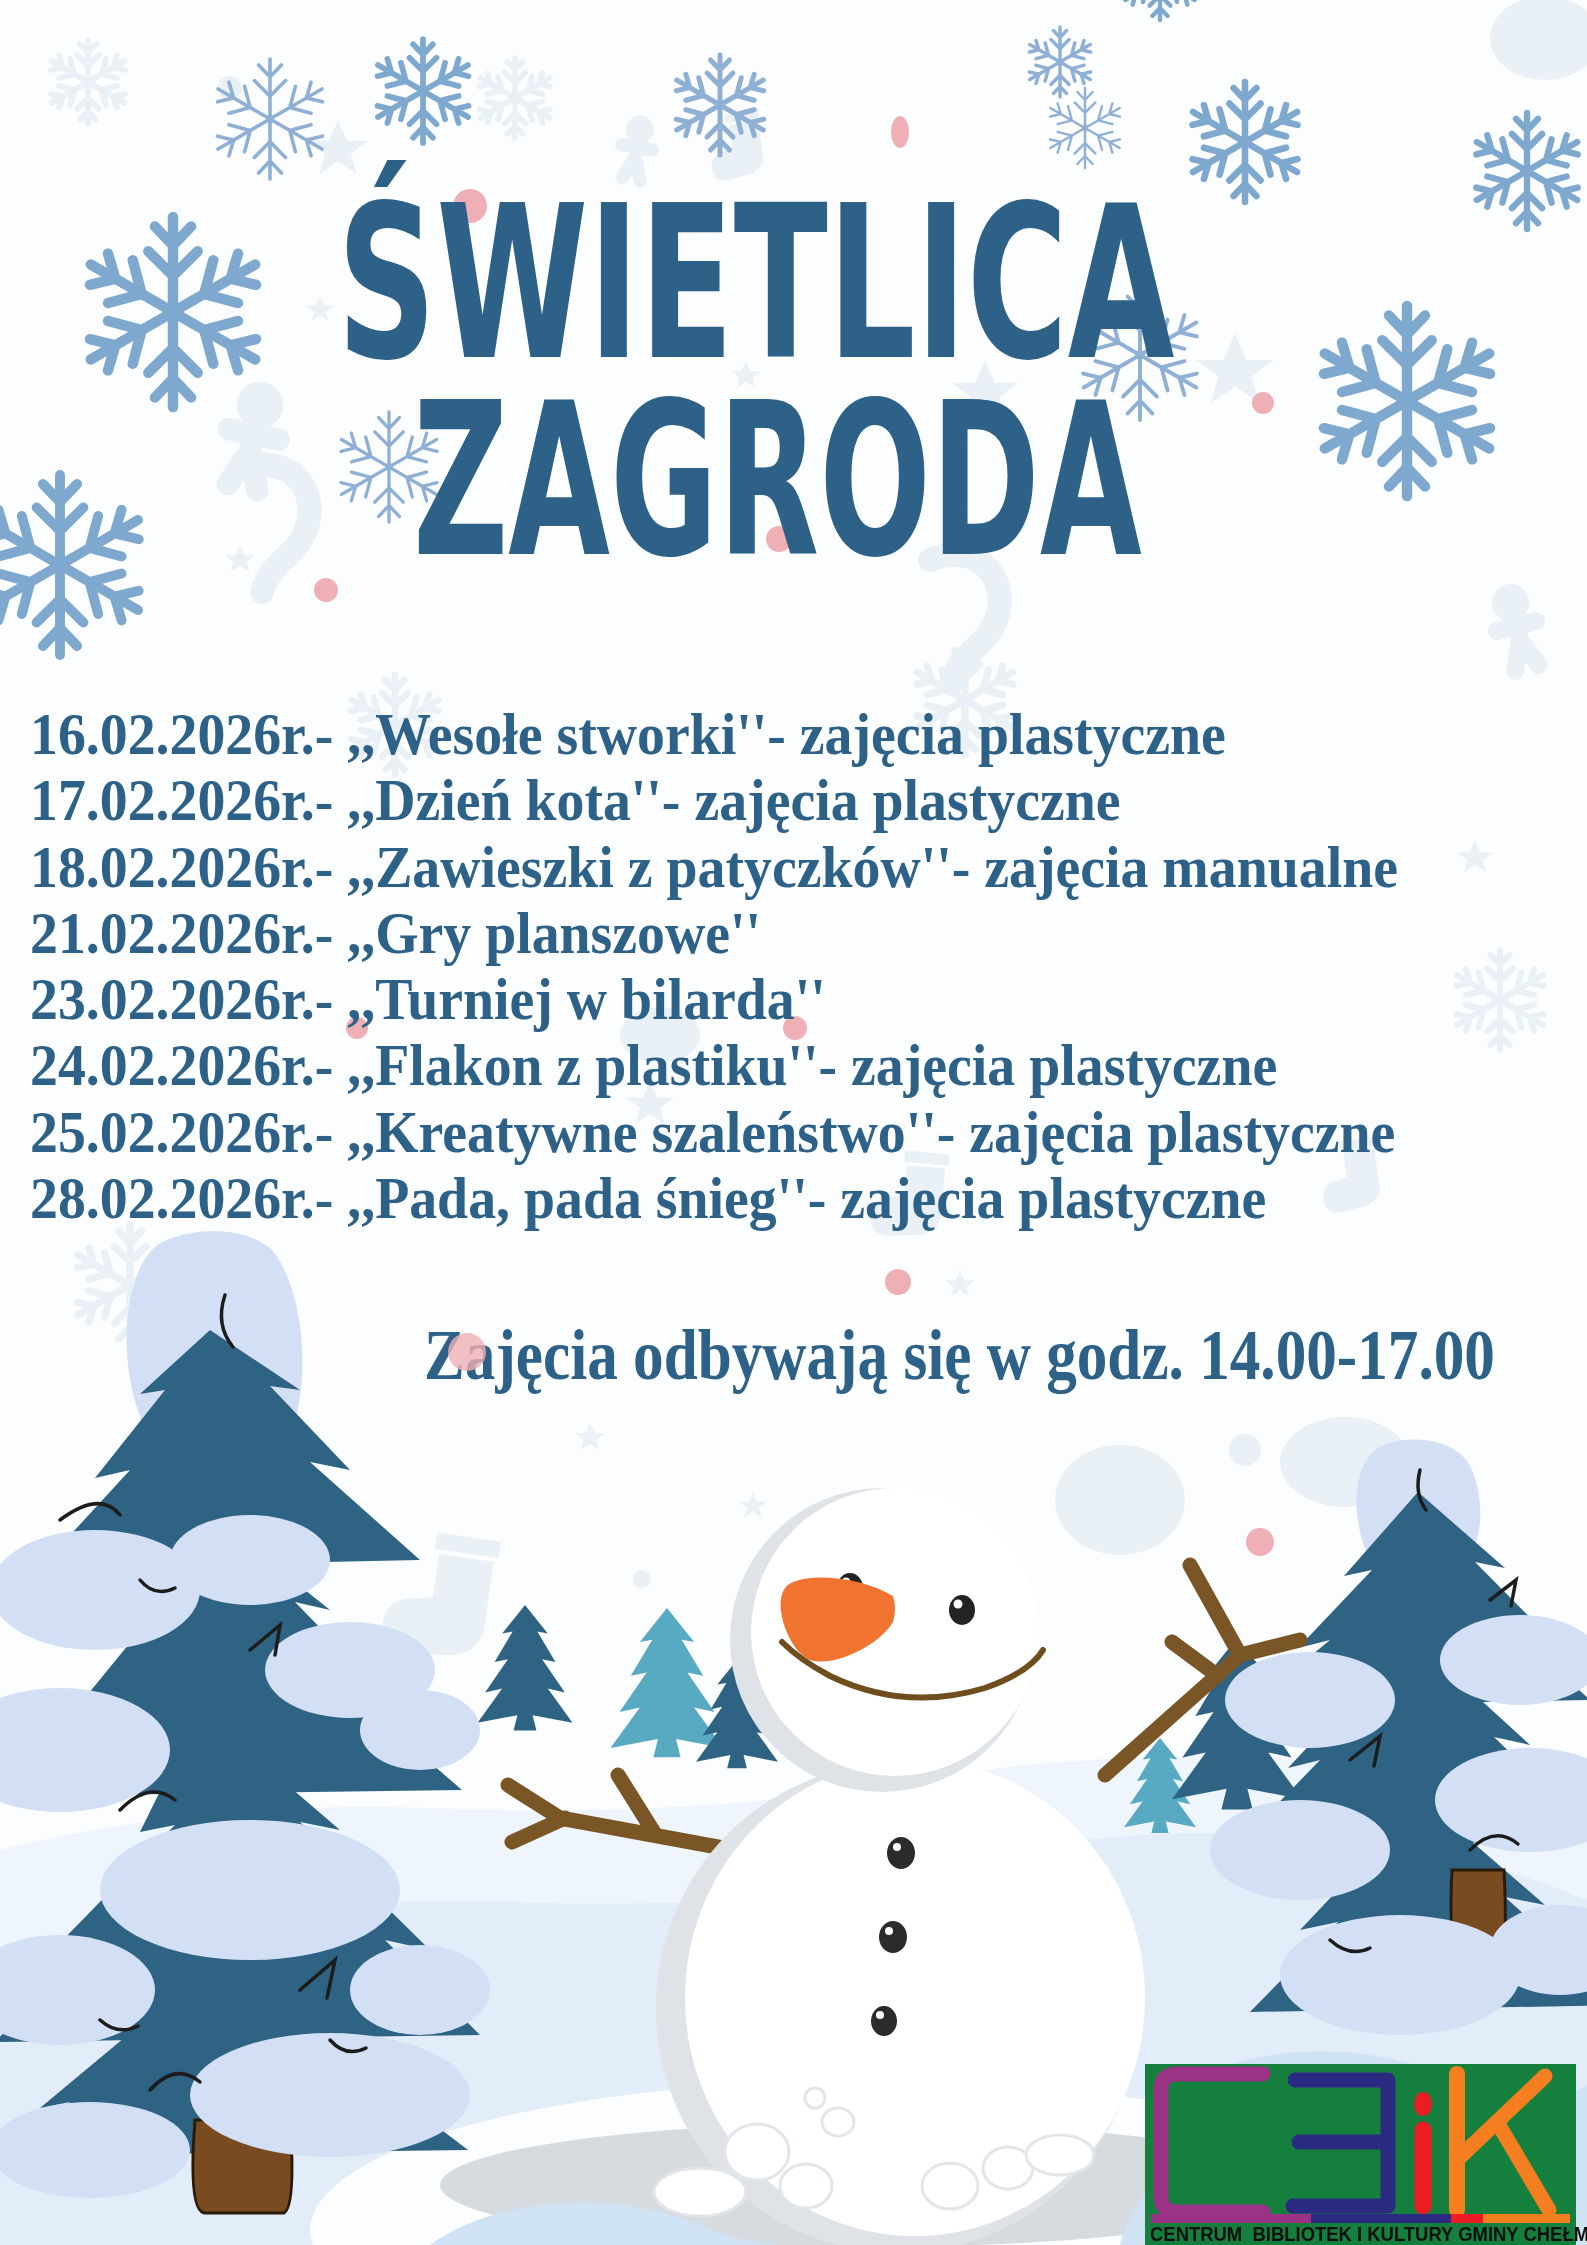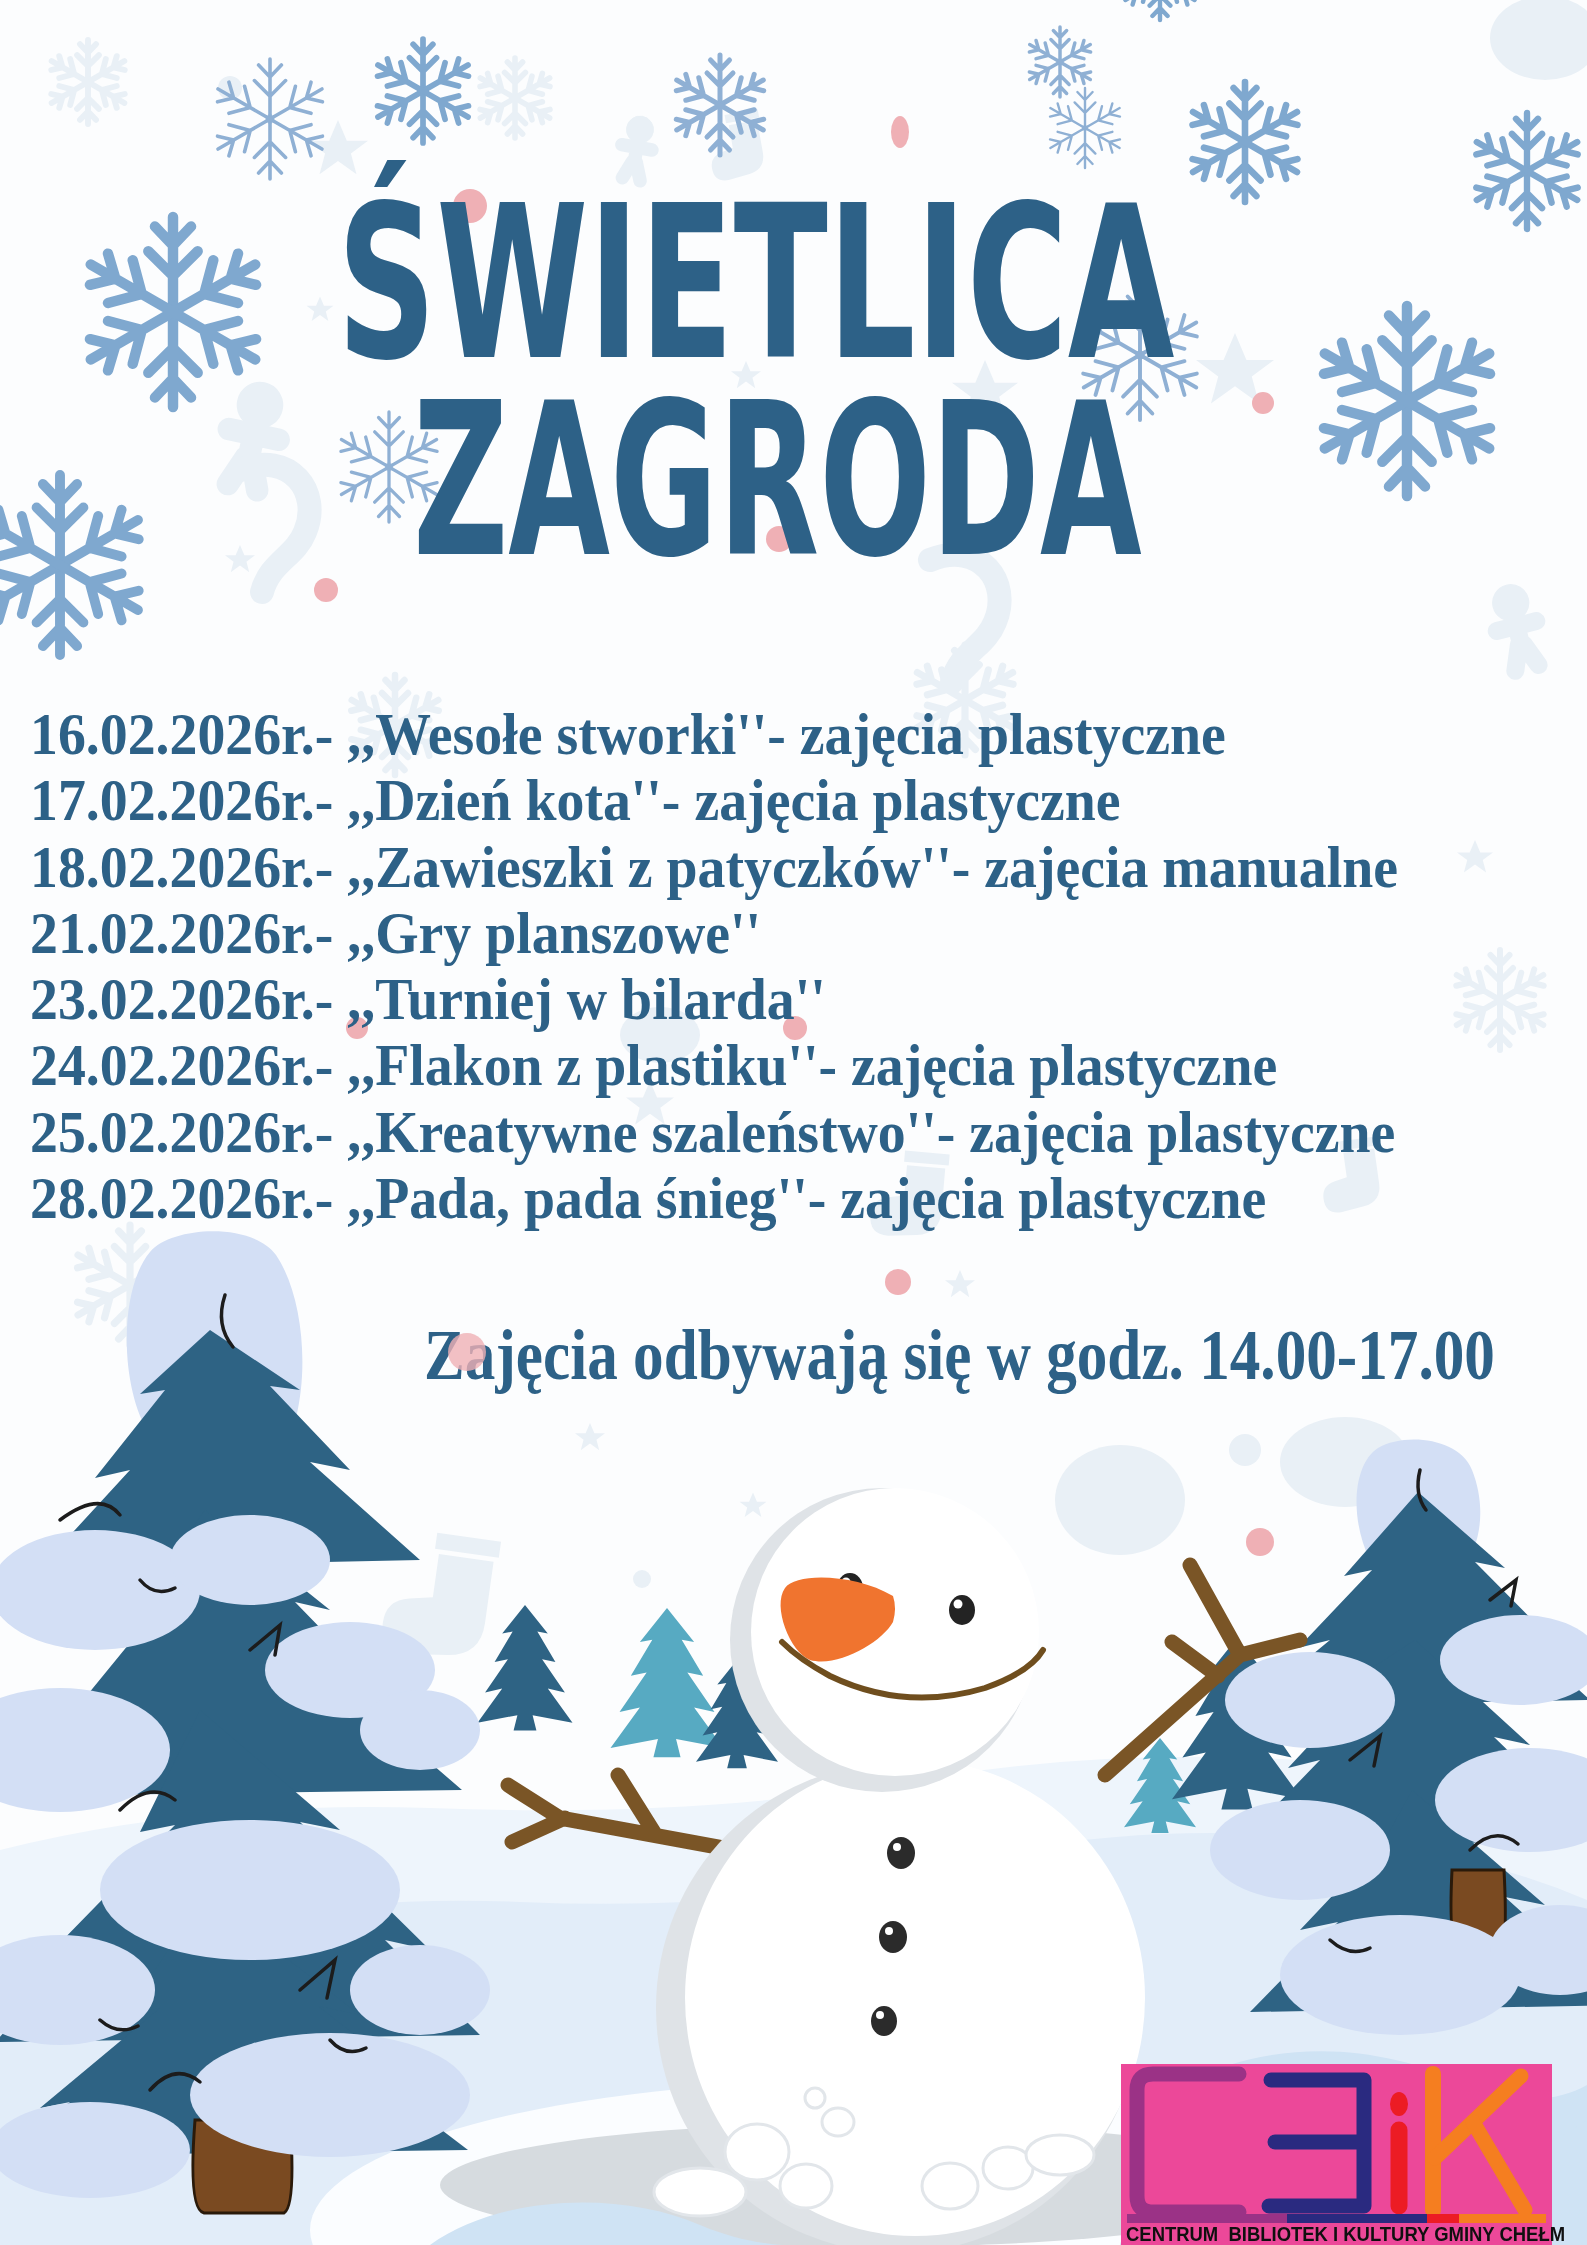--- a/index.html
+++ b/index.html
@@ -35,22 +35,22 @@
     position:absolute;left:424px;top:1319px;z-index:3;
     font-weight:bold;color:#2d6187;
     font-size:72px;line-height:1;white-space:nowrap;
     transform:scaleX(0.85);transform-origin:left top;
   }
   .dot-over{
     position:absolute;left:448px;top:1333px;width:38px;height:38px;
     border-radius:50%;background:#efb0b5;opacity:.8;z-index:4;
   }
   .logo-box{
-    position:absolute;left:1121px;top:2064px;width:431px;height:181px;
-    background:#ec4899;z-index:5;
+    position:absolute;left:1145px;top:2064px;width:431px;height:181px;
+    background:#15803d;z-index:5;
   }
   .logo-caption{
     position:absolute;left:5px;top:160px;
     font-family:"Liberation Sans", sans-serif;
     font-weight:bold;color:#101010;
     font-size:20.5px;line-height:1;white-space:pre;
     transform:scaleX(0.9);transform-origin:left top;
   }
 </style>
 </head>

